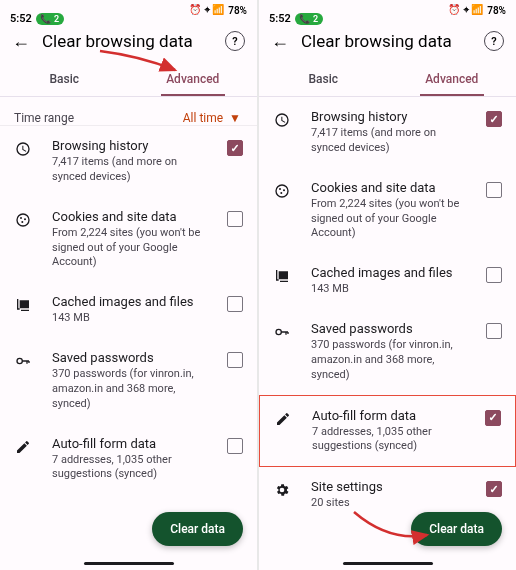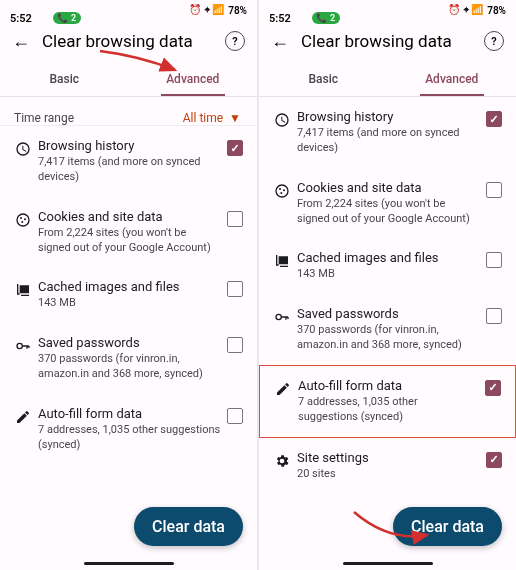--- a/index.html
+++ b/index.html
@@ -1,41 +1,41 @@
 <!DOCTYPE html>
 <html><head>
 <meta charset="utf-8">
 <style>
 * { box-sizing: border-box; margin: 0; padding: 0; }
 body { font-family: Roboto, -apple-system, sans-serif; background: #e8e8e8; display: flex; gap: 2px; }
 .screen { width: 258px; height: 570px; background: #fffbfe; display: flex; flex-direction: column; position: relative; overflow: hidden; }
 .statusbar { display: flex; justify-content: space-between; align-items: center; padding: 4px 10px; font-size: 11px; font-weight: 600; height: 20px; }
-.sb-left { display: flex; align-items: center; gap: 21px; margin-top: 16px; }
+.sb-left { display: flex; align-items: flex-end; gap: 4px; margin-top: 16px; }
 .sb-right { display: flex; align-items: center; gap: 3px; font-size: 10px; }
 .pill { background: #27a93f; color: #fff; border-radius: 9px; padding: 1px 5px; font-size: 9px; display: flex; align-items: center; gap: 2px; }
 .header { display: flex; align-items: center; padding: 10px 12px; gap: 12px; }
 .back { font-size: 18px; cursor: pointer; }
 .title { font-size: 17px; font-weight: 400; flex: 1; }
 .help { width: 20px; height: 20px; border: 1.5px solid #49454f; border-radius: 50%; display: flex; align-items: center; justify-content: center; font-size: 11px; font-weight: 600; }
 .tabs { display: flex; border-bottom: 1px solid #e7e0ec; }
 .tab { flex: 1; text-align: center; padding: 10px 0; font-size: 12px; font-weight: 500; color: #49454f; cursor: pointer; position: relative; }
 .tab.active { color: #8c4a5f; }
 .tab.active::after { content: ''; position: absolute; bottom: 0; left: 25%; right: 25%; height: 2px; background: #8c4a5f; }
 .timerange { display: flex; justify-content: space-between; align-items: center; padding: 14px 16px 0 14px; font-size: 12px; color: #49454f; border-bottom: 1px solid #f0ecf0; }
 .tr-val { display: flex; align-items: center; gap: 6px; color: #c2410c; font-size: 12px; }
 .scroll { flex: 1; overflow-y: auto; }
-.item { display: flex; align-items: flex-start; padding: 12px 14px; gap: 6px; }
+.item { display: flex; align-items: flex-start; padding: 12px 14px; gap: 20px; }
 .icon { width: 18px; height: 18px; margin-top: 2px; display: flex; align-items: center; justify-content: center; flex-shrink: 0; }
 .txt { flex: 1; }
 .ititle { font-size: 13px; color: #1c1b1f; margin-bottom: 2px; }
 .isub { font-size: 11px; color: #49454f; line-height: 1.35; }
 .chk { width: 16px; height: 16px; border: 1.5px solid #79747e; border-radius: 2px; margin-top: 2px; flex-shrink: 0; display: flex; align-items: center; justify-content: center; }
 .chk.on { background: #8c4a5f; border-color: #8c4a5f; }
 .chk.on::after { content: '✓'; color: #fff; font-size: 11px; font-weight: bold; }
-.fab { position: absolute; bottom: 24px; right: 14px; background: #0c4a6e; color: #fff; border-radius: 20px; padding: 10px 18px; font-size: 16px; font-weight: 500; cursor: pointer; box-shadow: 0 2px 6px rgba(0,0,0,0.25); }
+.fab { position: absolute; bottom: 24px; right: 14px; background: #14532d; color: #fff; border-radius: 20px; padding: 10px 18px; font-size: 12px; font-weight: 500; cursor: pointer; box-shadow: 0 2px 6px rgba(0,0,0,0.25); }
 .navbar { position: absolute; bottom: 5px; left: 50%; transform: translateX(-50%); width: 90px; height: 3px; background: #1c1b1f; border-radius: 2px; }
 .hl { border: 1.5px solid #e74c3c; }
 .arrow { position: absolute; pointer-events: none; }
 </style>
 </head>
 <body>
 
 <div class="screen">
   <div class="statusbar">
     <div class="sb-left">

